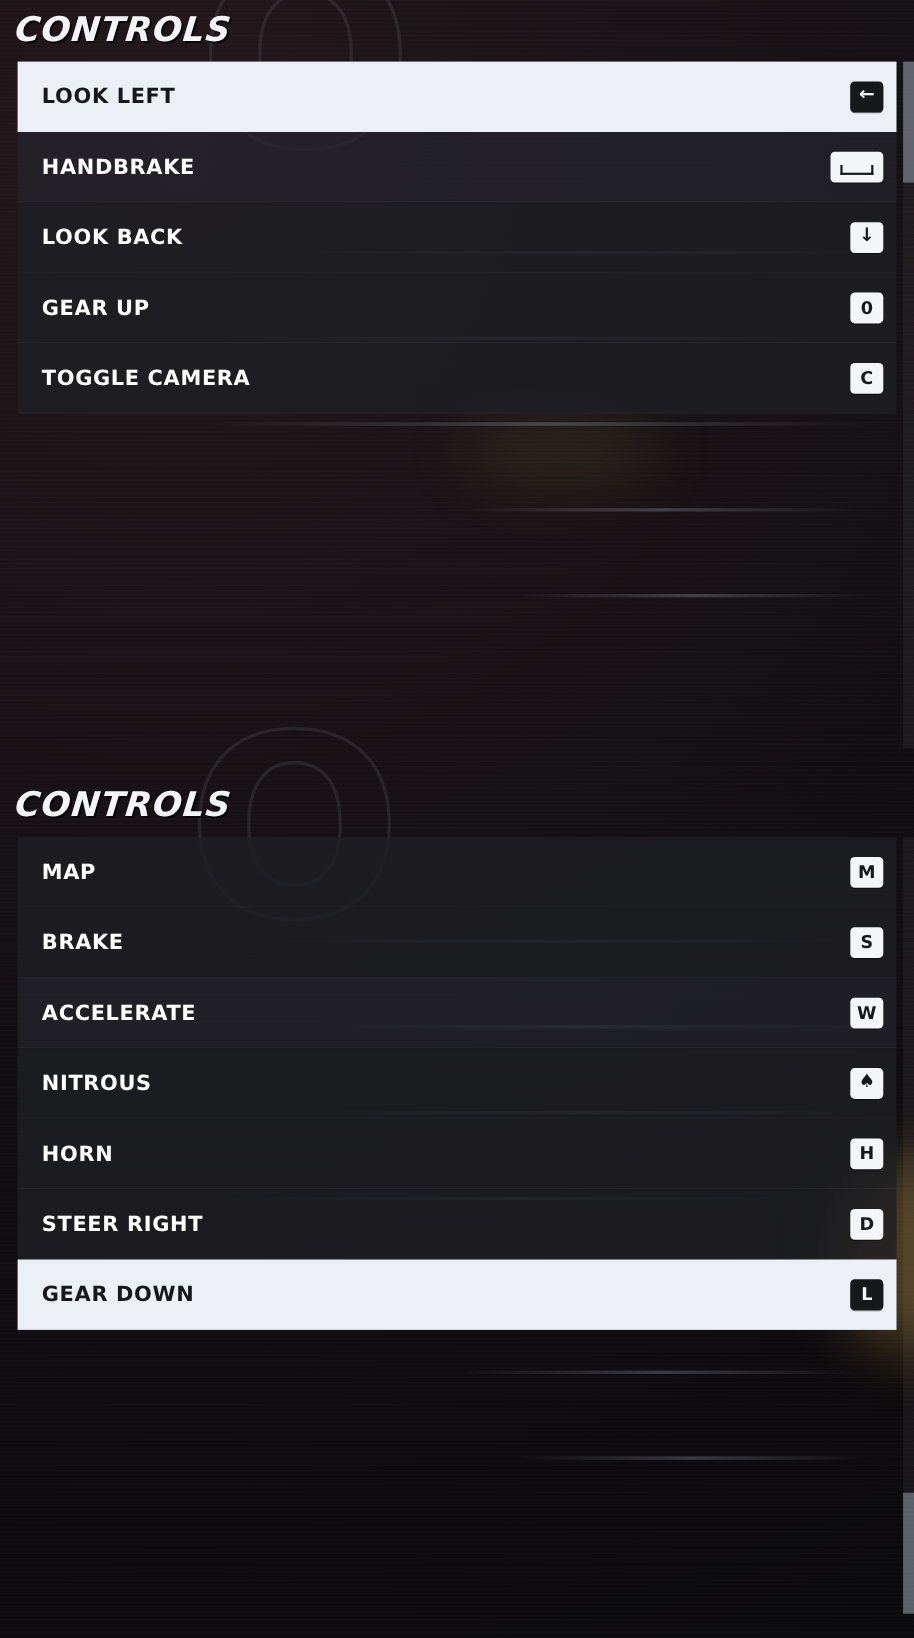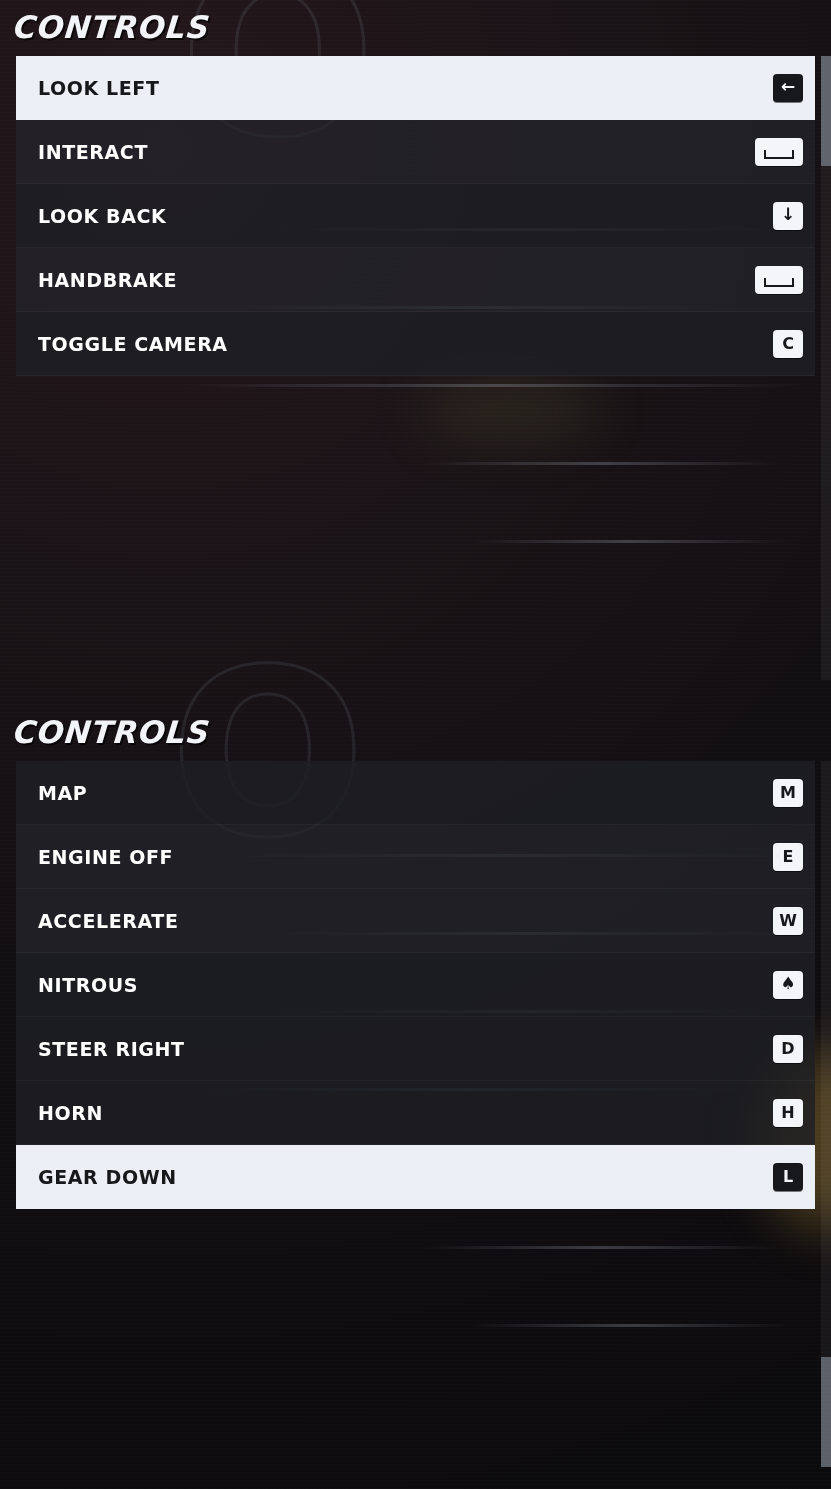--- a/index.html
+++ b/index.html
@@ -210,42 +210,40 @@
     <div class="list">
 
       <div class="row highlight">
         <span class="row-label">LOOK LEFT</span>
         <span class="keycap">
             <span class="glyph">←</span>
           </span>
       </div>
 
 
-      <div class="row alt">
-        <span class="row-label">INTERACT</span>
-        <span class="keycap wide">
-            <span class="spacebar"></span>
-          </span>
-      </div>
-
-
-      <div class="row">
-        <span class="row-label">LOOK BACK</span>
-        <span class="keycap">
-            <span class="glyph">↓</span>
-          </span>
-      </div>
+
 
       <div class="row alt">
         <span class="row-label">HANDBRAKE</span>
         <span class="keycap wide">
             <span class="spacebar"></span>
           </span>
       </div>
 
+      <div class="row">
+        <span class="row-label">LOOK BACK</span>
+        <span class="keycap">
+            <span class="glyph">↓</span>
+          </span>
+      </div>
+
+      <div class="row">
+        <span class="row-label">GEAR UP</span>
+        <span class="keycap">0</span>
+      </div>
 
       <div class="row">
         <span class="row-label">TOGGLE CAMERA</span>
         <span class="keycap">C</span>
       </div>
 
       <div class="scrollbar" style="top:0; height:624px; right:-16px;">
         <div class="scroll-thumb" style="top:0; height:110px;"></div>
       </div>
     </div>
@@ -255,47 +253,47 @@
     <div class="panel-title-wrap">
       <div class="panel-title">CONTROLS</div>
     </div>
     <div class="list">
 
       <div class="row">
         <span class="row-label">MAP</span>
         <span class="keycap">M</span>
       </div>
 
-
-      <div class="row alt">
-        <span class="row-label">ENGINE OFF</span>
-        <span class="keycap">E</span>
-      </div>
+      <div class="row">
+        <span class="row-label">BRAKE</span>
+        <span class="keycap">S</span>
+      </div>
+
 
       <div class="row alt">
         <span class="row-label">ACCELERATE</span>
         <span class="keycap">W</span>
       </div>
 
       <div class="row">
         <span class="row-label">NITROUS</span>
         <span class="keycap">
             <span class="glyph">♠</span>
           </span>
       </div>
 
 
       <div class="row">
+        <span class="row-label">HORN</span>
+        <span class="keycap">H</span>
+      </div>
+
+      <div class="row">
         <span class="row-label">STEER RIGHT</span>
         <span class="keycap">D</span>
-      </div>
-
-      <div class="row">
-        <span class="row-label">HORN</span>
-        <span class="keycap">H</span>
       </div>
 
       <div class="row highlight">
         <span class="row-label">GEAR DOWN</span>
         <span class="keycap">L</span>
       </div>
 
       <div class="scrollbar" style="top:0; height:706px; right:-16px;">
         <div class="scroll-thumb" style="top:596px; height:110px;"></div>
       </div>

